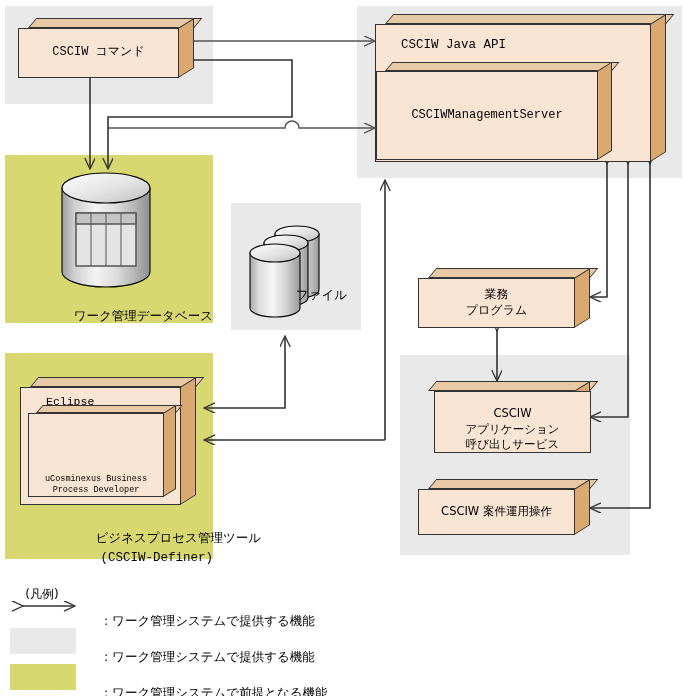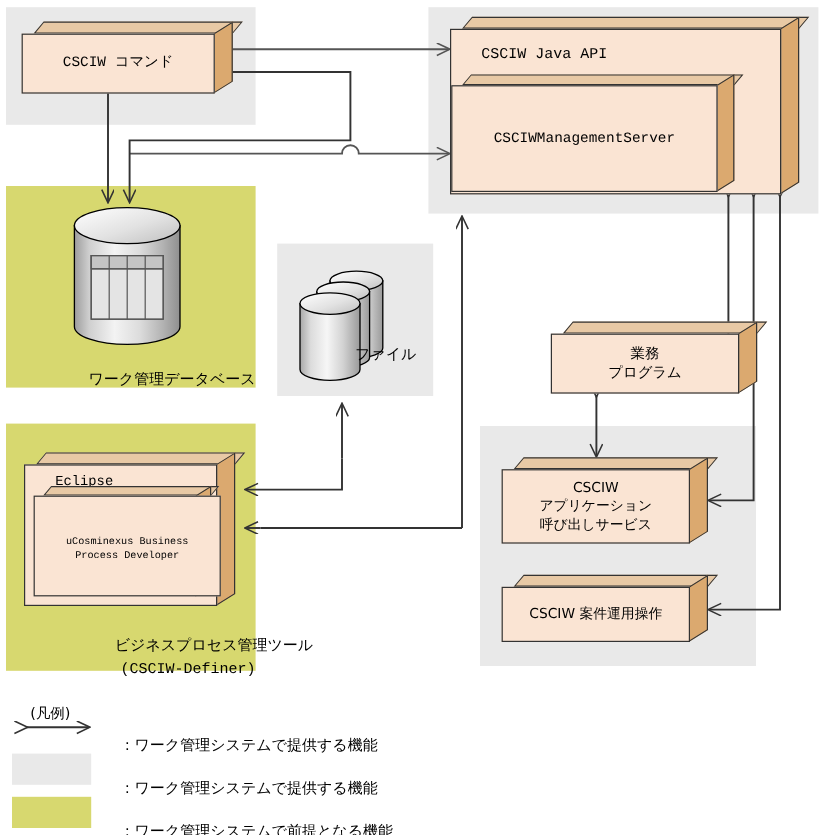--- a/index.html
+++ b/index.html
@@ -196,44 +196,44 @@
     <div class="topface" style="left:10px;top:0;width:166px;height:10px;transform:skewX(-40deg);transform-origin:bottom left;"></div>
     <div class="side" style="left:160px;top:10px;width:16px;height:118px;transform:skewY(-32deg);transform-origin:top left;"></div>
     <div class="face" style="left:0;top:10px;width:161px;height:118px;align-items:flex-start;font-size:11.5px;padding-top:6px;">
       <span class="lbl left">Eclipse</span>
     </div>
   </div>
 
   <div class="box3d" style="left:28px;top:405px;width:148px;height:92px;z-index:7;">
     <div class="topface" style="left:8px;top:0;width:140px;height:8px;transform:skewX(-40deg);transform-origin:bottom left;"></div>
     <div class="side" style="left:135px;top:8px;width:13px;height:84px;transform:skewY(-32deg);transform-origin:top left;"></div>
-    <div class="face" style="left:0;top:8px;width:156px;height:84px;align-items:center;font-size:8.5px;padding-top:5px;">
+    <div class="face" style="left:0;top:8px;width:136px;height:84px;align-items:flex-end;font-size:8.5px;padding-top:5px;">
       <span class="lbl">uCosminexus Business
 Process Developer</span>
     </div>
   </div>
 
   <div class="innerwhite" style="left:36px;top:447px;width:93px;height:42px;font-size:11px;">
     <span class="lbl jp">ビジネス
 プロセス定義</span>
   </div>
 
-  <div class="box3d" style="left:418px;top:268px;width:153px;height:60px;margin-left:41px;">
+  <div class="box3d" style="left:418px;top:268px;width:153px;height:60px;">
     <div class="topface" style="left:10px;top:0;width:162px;height:10px;transform:skewX(-40deg);transform-origin:bottom left;"></div>
     <div class="side" style="left:156px;top:10px;width:16px;height:50px;transform:skewY(-32deg);transform-origin:top left;"></div>
     <div class="face" style="left:0;top:10px;width:157px;height:50px;font-size:12px;">
       <span class="lbl jp">業務
 プログラム</span>
     </div>
   </div>
 
   <div class="box3d" style="left:418px;top:381px;width:172px;height:72px;">
     <div class="topface" style="left:10px;top:0;width:162px;height:10px;transform:skewX(-40deg);transform-origin:bottom left;"></div>
     <div class="side" style="left:156px;top:10px;width:16px;height:62px;transform:skewY(-32deg);transform-origin:top left;"></div>
-    <div class="face" style="left:0;top:10px;width:157px;height:62px;font-size:11.5px;">
+    <div class="face" style="left:16px;top:10px;width:157px;height:62px;font-size:11.5px;align-items:flex-end;">
       <span class="lbl jp">CSCIW
 アプリケーション
 呼び出しサービス</span>
     </div>
   </div>
 
   <div class="box3d" style="left:418px;top:479px;width:172px;height:56px;">
     <div class="topface" style="left:10px;top:0;width:162px;height:10px;transform:skewX(-40deg);transform-origin:bottom left;"></div>
     <div class="side" style="left:156px;top:10px;width:16px;height:46px;transform:skewY(-32deg);transform-origin:top left;"></div>
     <div class="face" style="left:0;top:10px;width:157px;height:46px;font-size:11.5px;">

